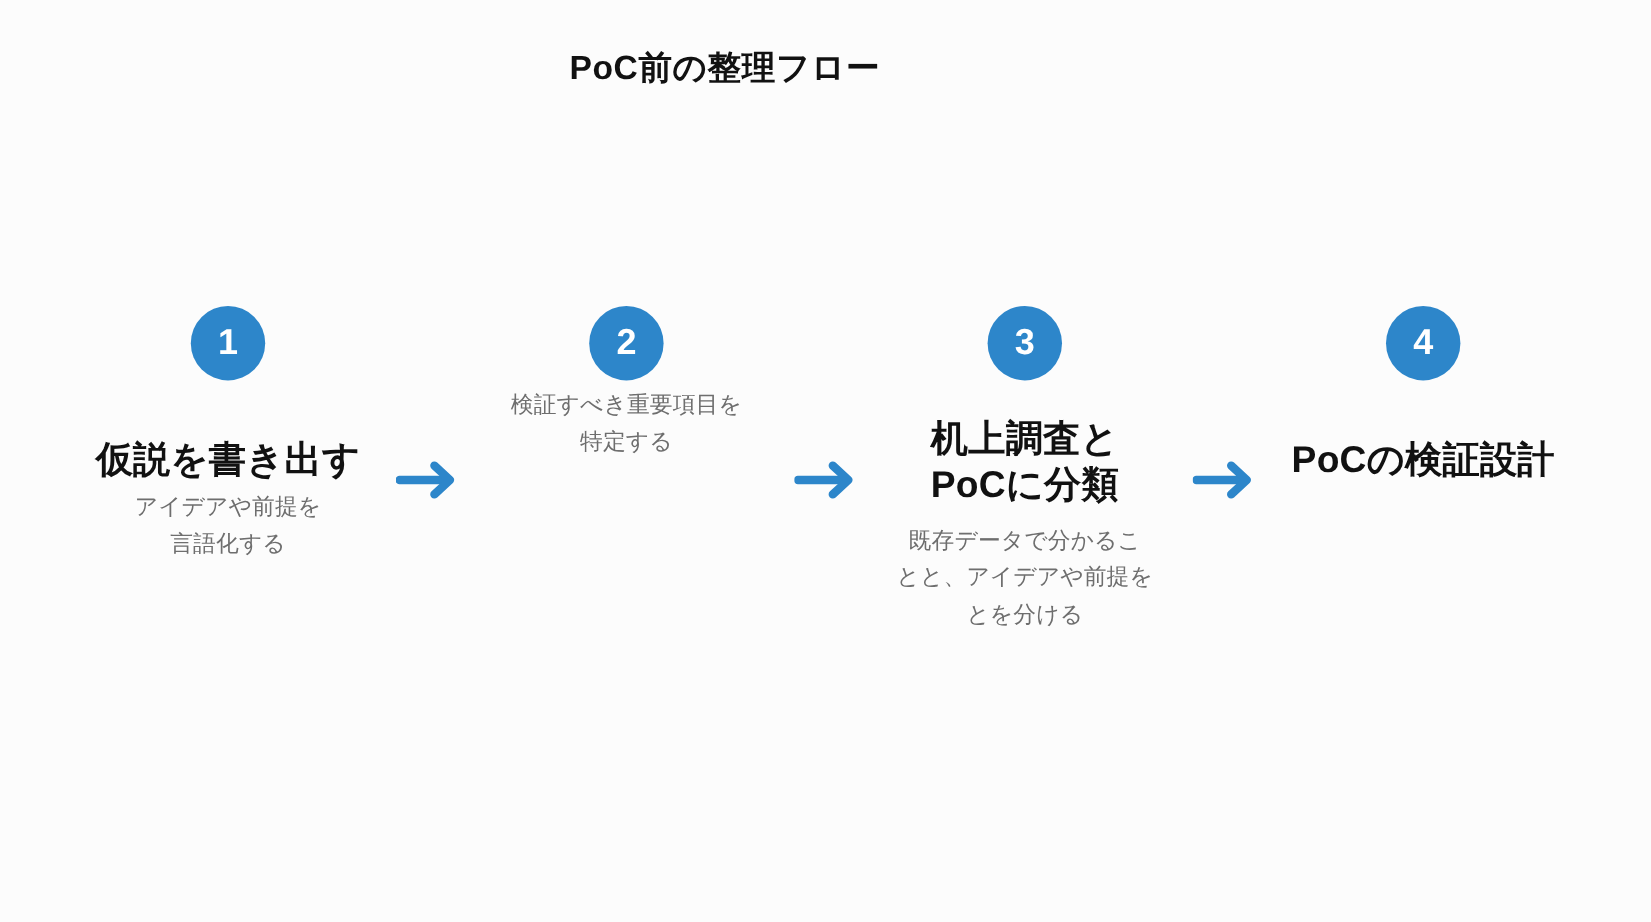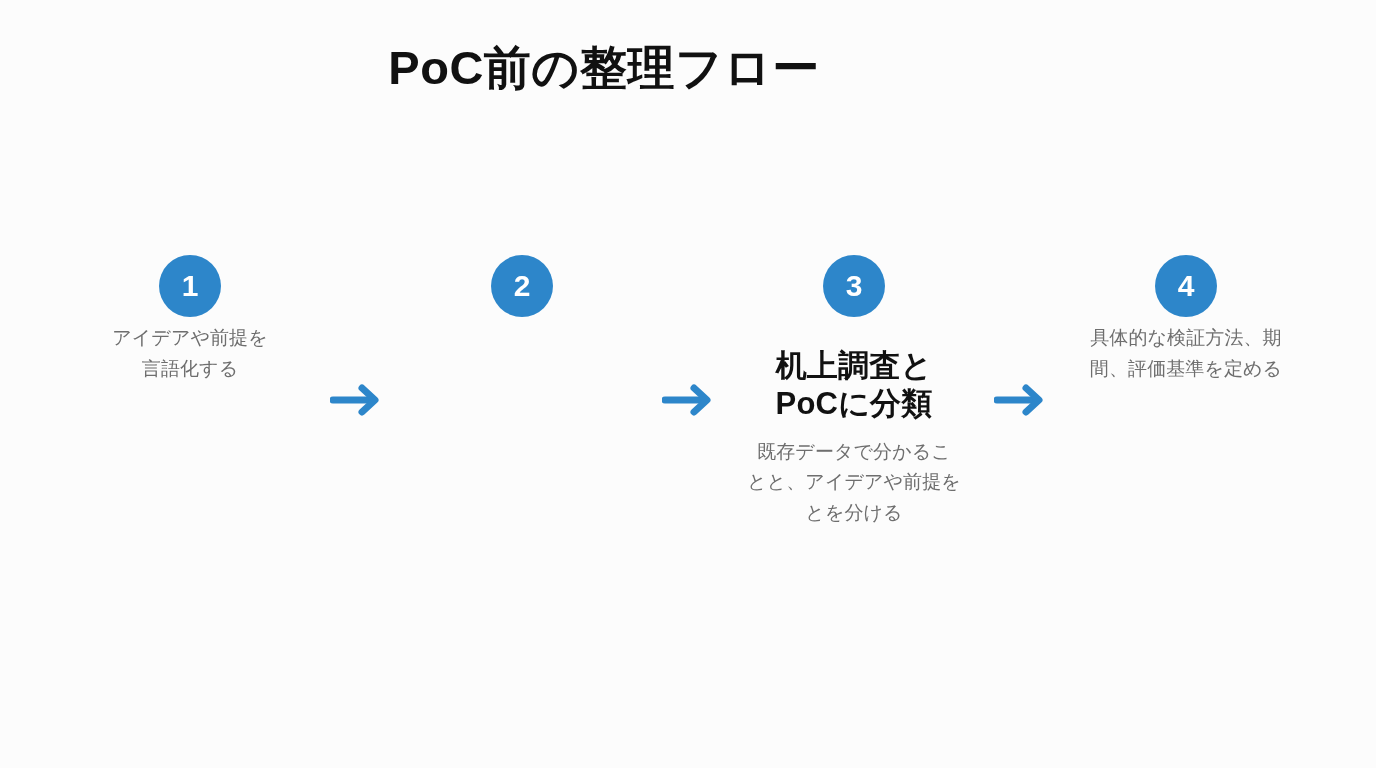--- a/index.html
+++ b/index.html
@@ -23,21 +23,21 @@
     background: #fcfcfc;
   }
 
   
   .slide-title {
     position: absolute;
     top: 40px;
     left: 0;
     width: 1208px;
     text-align: center;
-    font-size: 47px;
+    font-size: 28px;
     font-weight: 700;
     color: #111111;
     letter-spacing: 0.5px;
     line-height: 1.2;
   }
 
   
   .flow {
     position: absolute;
     top: 255px;
@@ -121,37 +121,40 @@
 <div class="slide">
 
   <div class="slide-title">PoC前の整理フロー</div>
 
   <div class="flow">
 
     <div class="step">
       <div class="badge">
         <span>1</span>
       </div>
+      <div class="step-title">仮説を書き出す</div>
       <div class="step-desc">アイデアや前提を
 言語化する</div>
     </div>
 
     <div class="arrow">
       <svg width="52" height="34" viewBox="0 0 52 34" aria-hidden="true">
         <g fill="none" stroke="#2d86ca" stroke-width="7" stroke-linecap="round" stroke-linejoin="round">
           <line x1="3" y1="17" x2="40" y2="17"></line>
           <polyline points="32,5 45,17 32,29"></polyline>
         </g>
       </svg>
     </div>
 
     <div class="step">
       <div class="badge">
         <span>2</span>
       </div>
+      <div class="step-desc">検証すべき重要項目を
+特定する</div>
     </div>
 
     <div class="arrow">
       <svg width="52" height="34" viewBox="0 0 52 34" aria-hidden="true">
         <g fill="none" stroke="#2d86ca" stroke-width="7" stroke-linecap="round" stroke-linejoin="round">
           <line x1="3" y1="17" x2="40" y2="17"></line>
           <polyline points="32,5 45,17 32,29"></polyline>
         </g>
       </svg>
     </div>
@@ -173,18 +176,17 @@
           <line x1="3" y1="17" x2="40" y2="17"></line>
           <polyline points="32,5 45,17 32,29"></polyline>
         </g>
       </svg>
     </div>
 
     <div class="step">
       <div class="badge">
         <span>4</span>
       </div>
-      <div class="step-desc">具体的な検証方法、期
-間、評価基準を定める</div>
+      <div class="step-title">PoCの検証設計</div>
     </div>
 
   </div>
 </div>
 
 </body></html>

